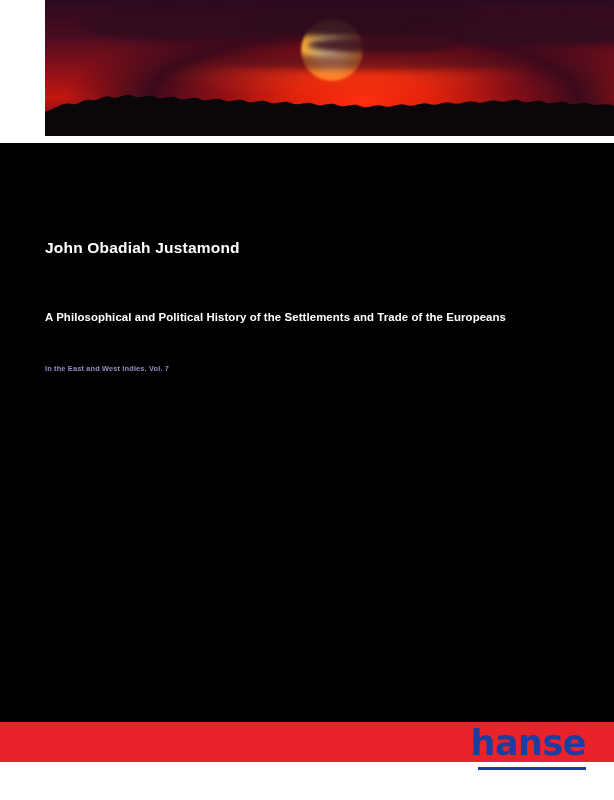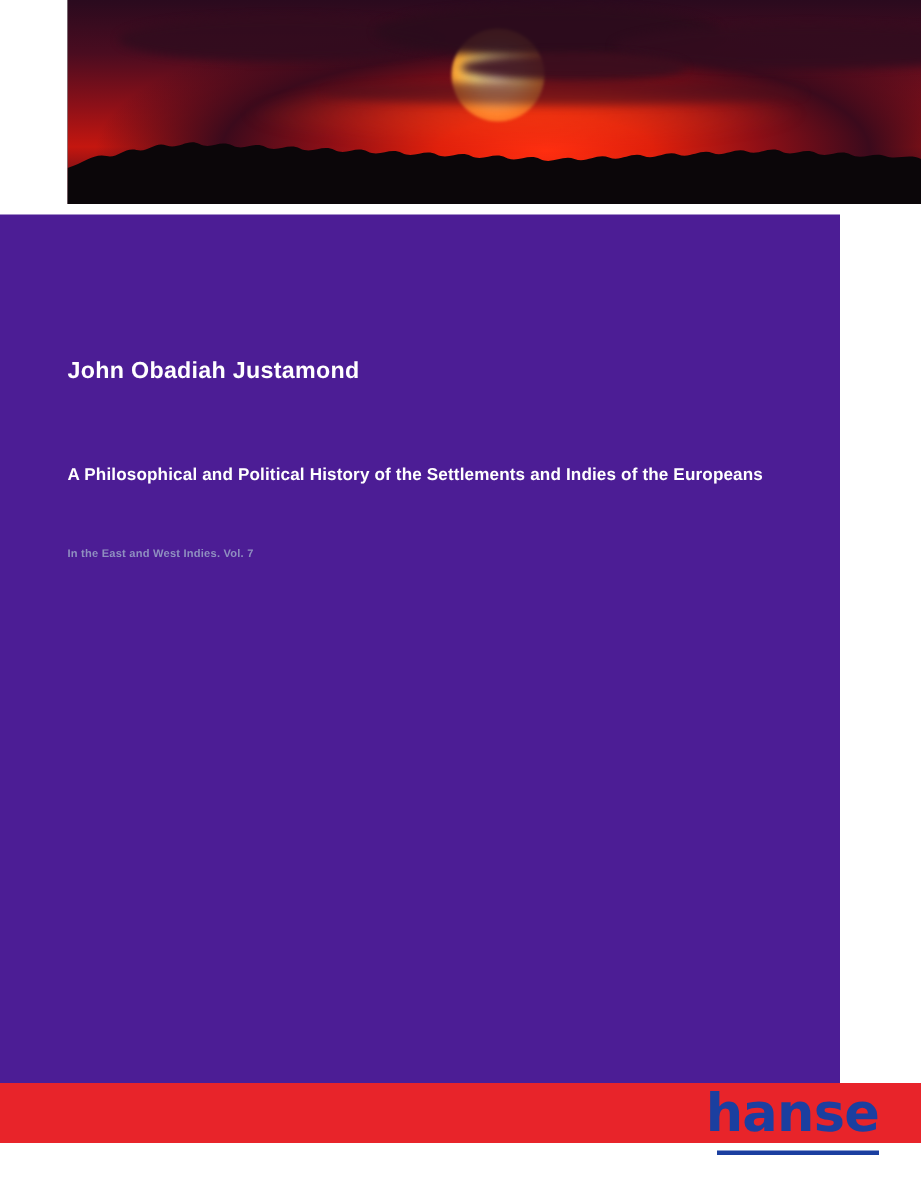--- a/index.html
+++ b/index.html
@@ -88,23 +88,23 @@
     width: 100%;
     height: 58px;
   }
   .treeline svg { display: block; width: 100%; height: 100%; }
 
   
   .body-panel {
     position: absolute;
     left: 0;
     top: 143px;
-    width: 560px;
+    width: 614px;
     height: 579px;
-    background: #4c1d95;
+    background: #000000;
   }
   .text-block {
     position: absolute;
     left: 45px;
     top: 96px;
     width: 520px;
   }
   .author {
     color: #ffffff;
     font-size: 15.5px;
@@ -190,21 +190,21 @@
             C461,26 468,19 476,23 C484,27 491,20 499,24 C507,28 514,21 522,25 C530,29 537,23 545,26 C553,29 561,24 569,28
             L569,58 Z"></path>
         </svg>
       </div>
     </div>
   </div>
 
   <div class="body-panel">
     <div class="text-block">
       <div class="author">John Obadiah Justamond</div>
-      <div class="title">A Philosophical and Political History of the Settlements and Indies of the Europeans</div>
+      <div class="title">A Philosophical and Political History of the Settlements and Trade of the Europeans</div>
       <div class="subtitle">In the East and West Indies. Vol. 7</div>
     </div>
   </div>
 
   <div class="red-band"></div>
 
   <div class="footer">
     <div class="logo">hanse</div>
     <div class="logo-underline"></div>
   </div>

